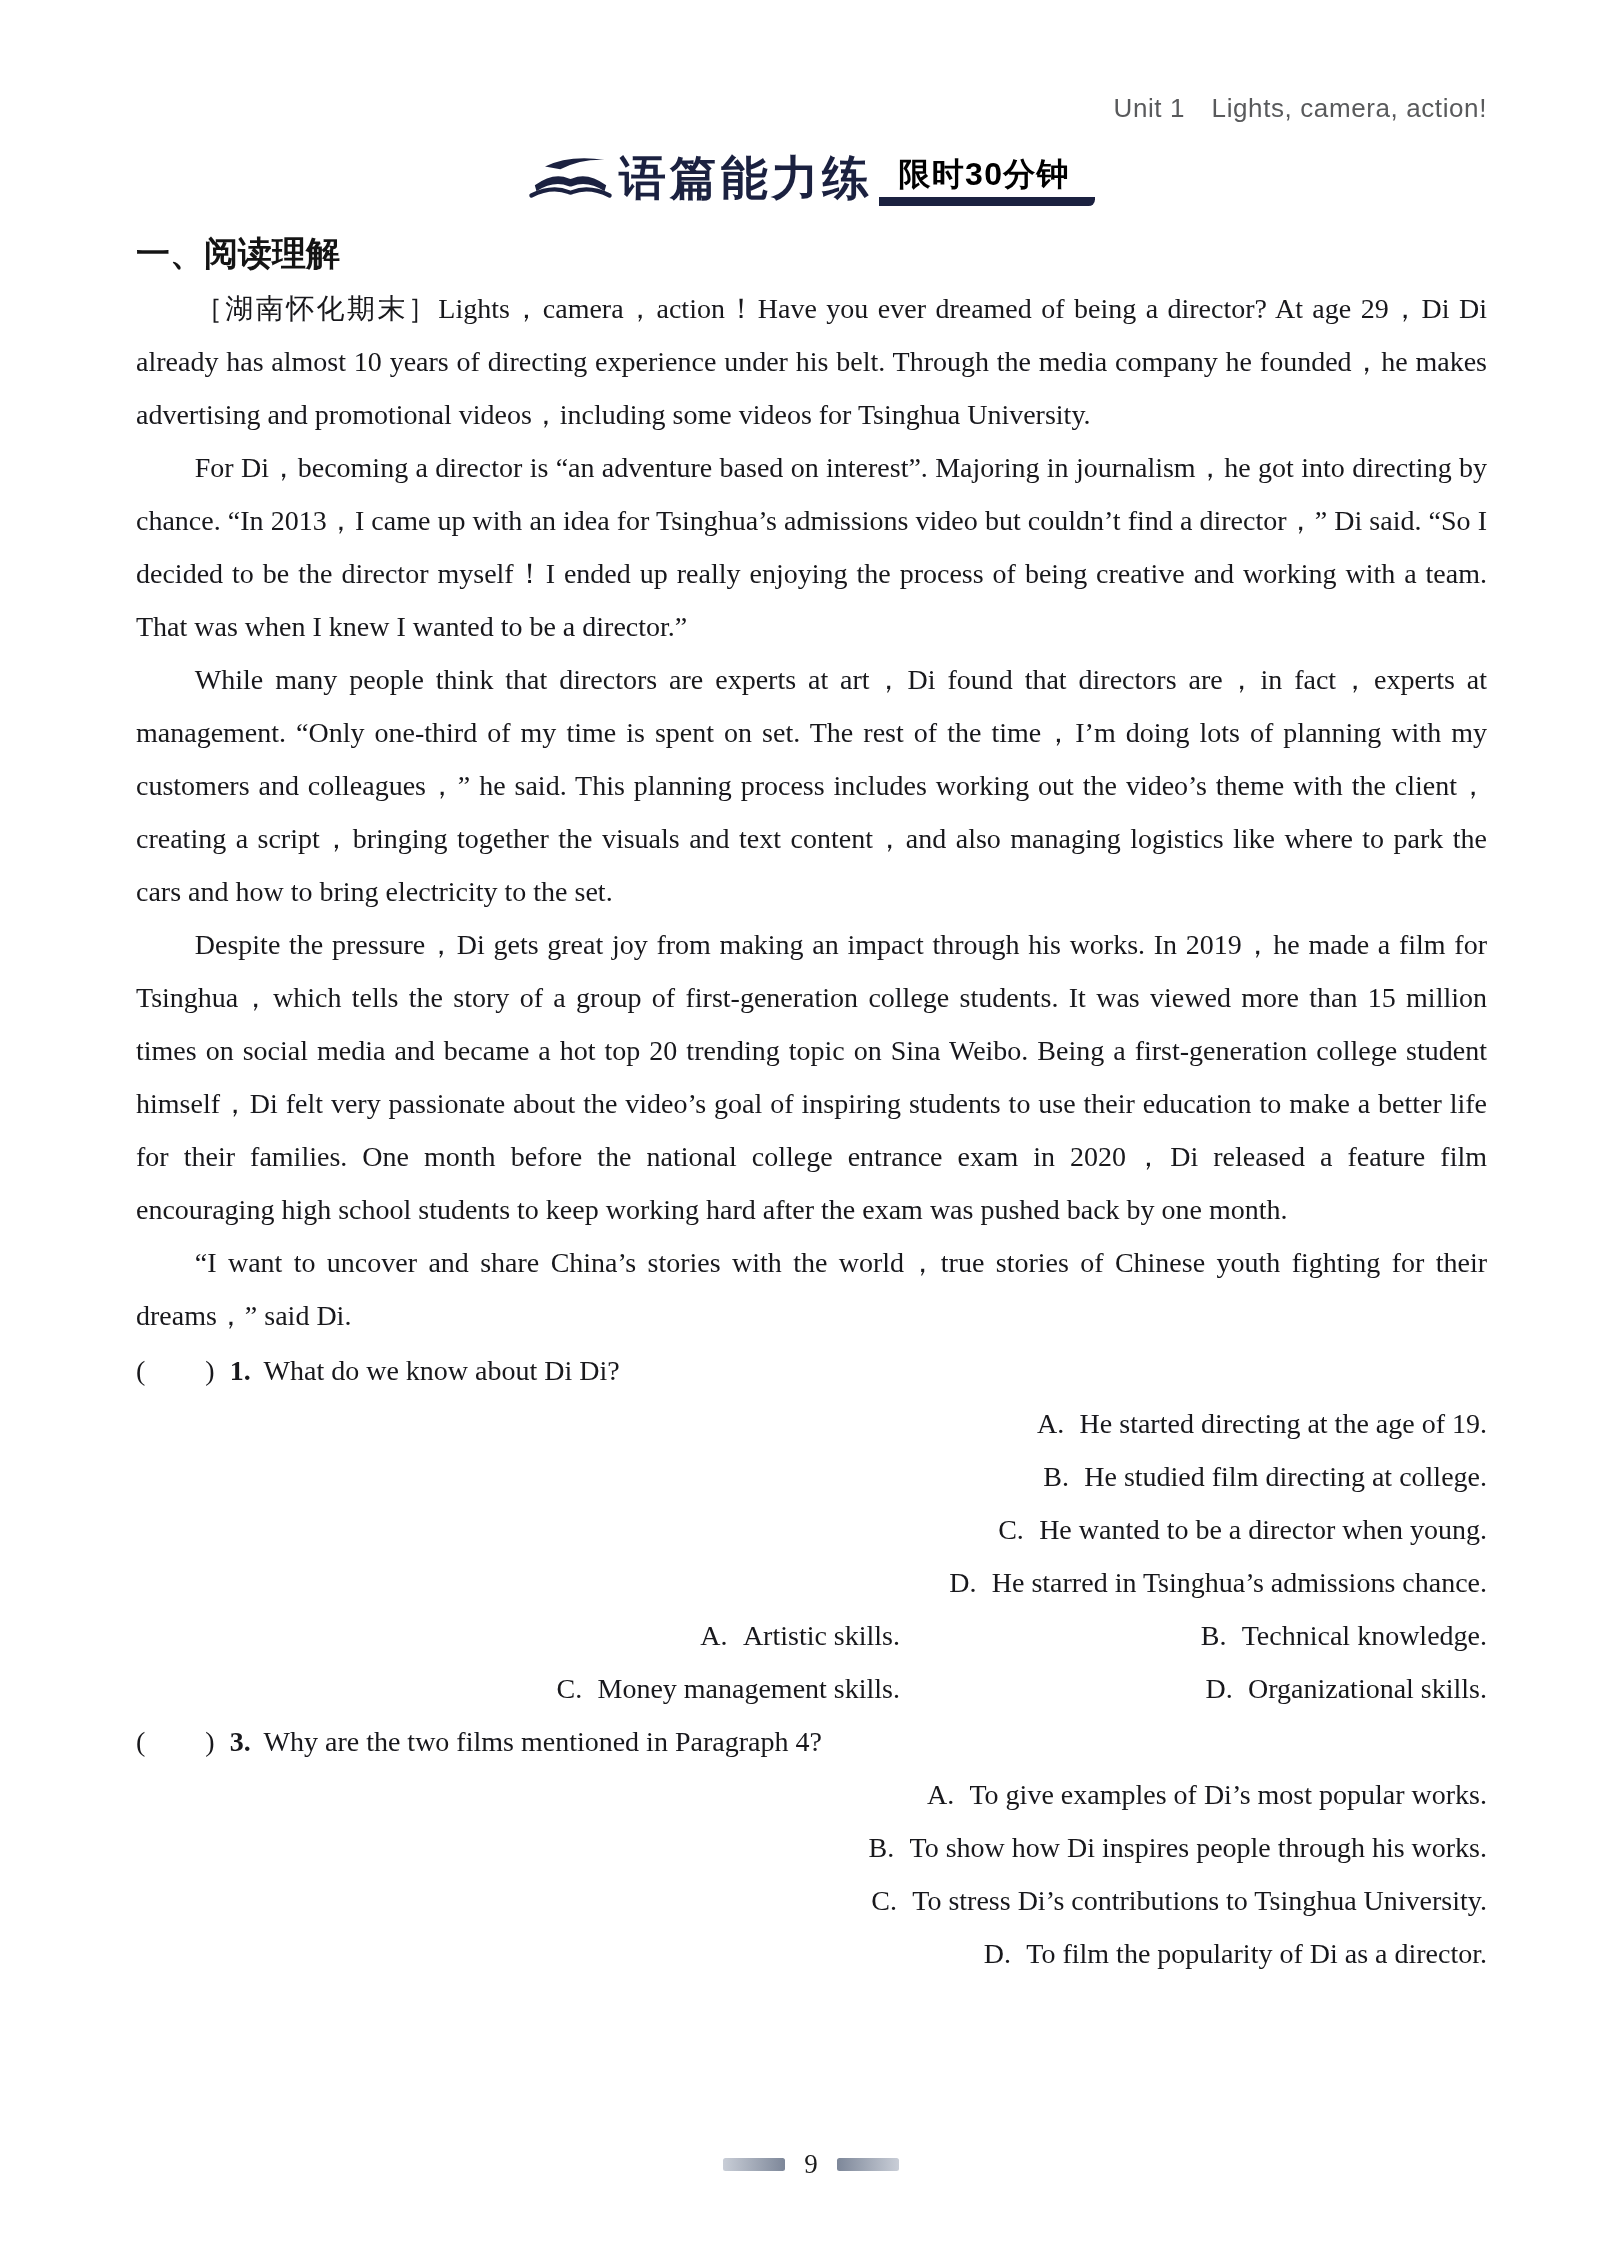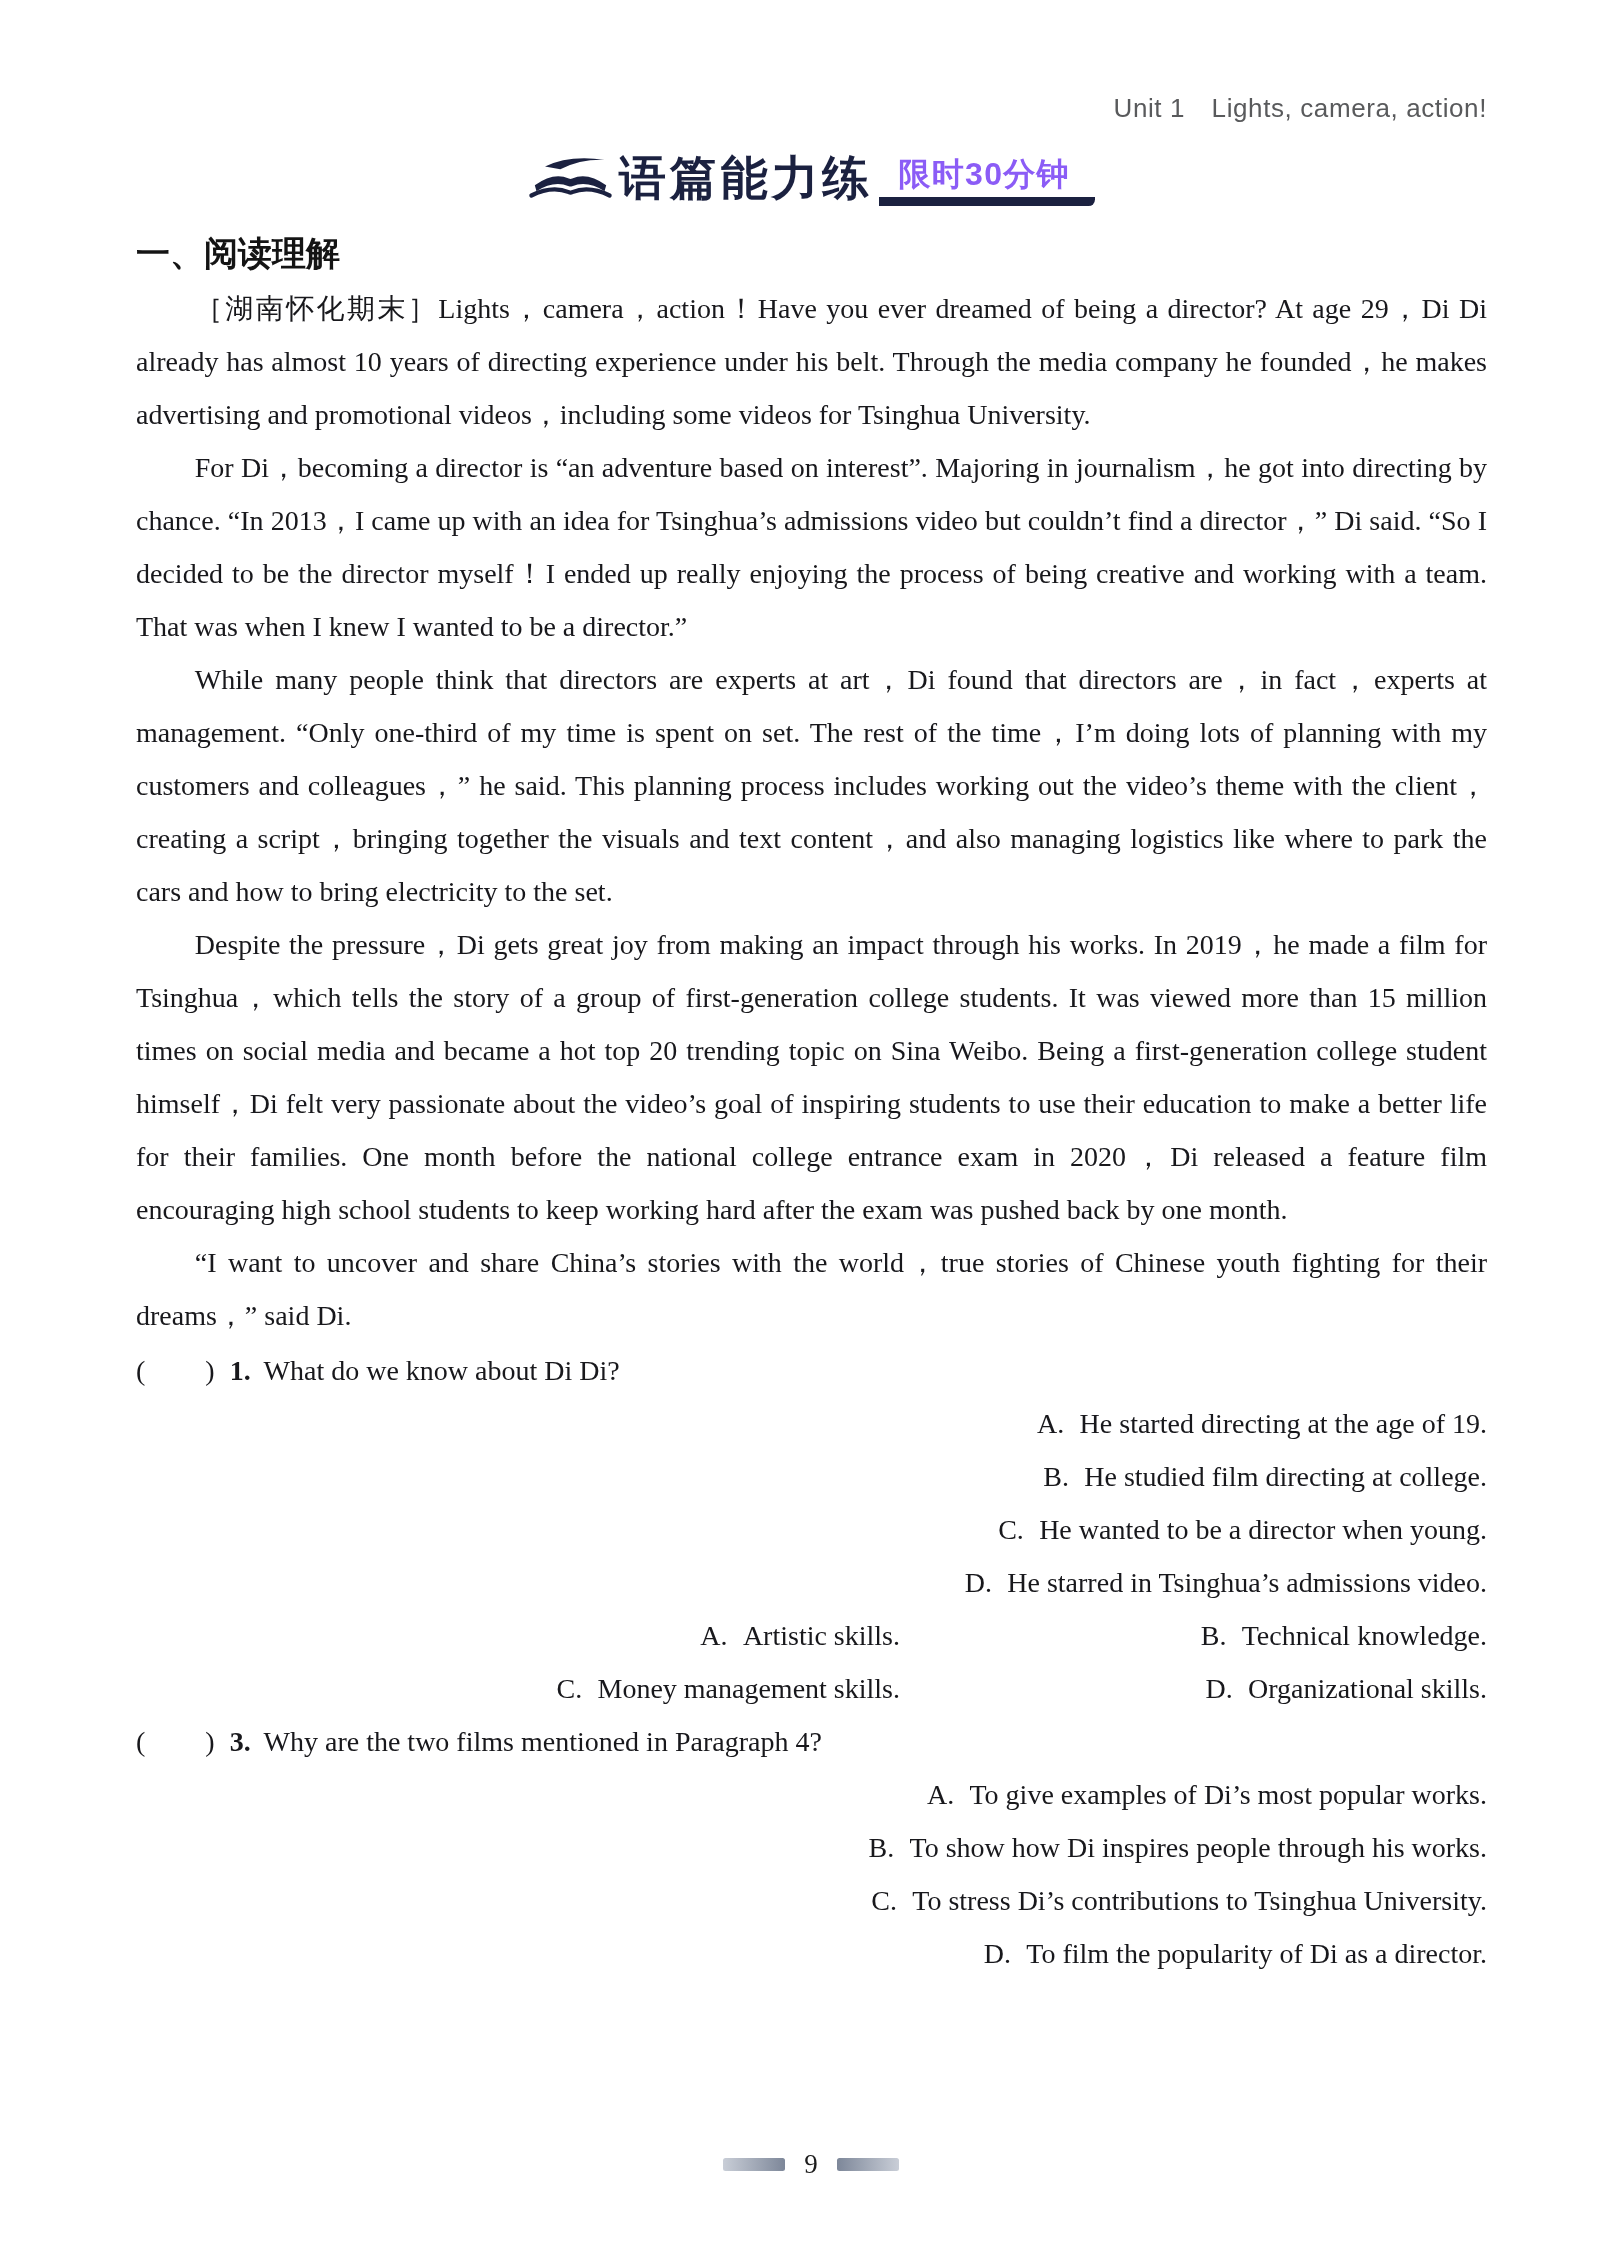--- a/index.html
+++ b/index.html
@@ -45,21 +45,21 @@
     align-items: flex-end;
     border-bottom: 9.5px solid #1b2140;
     padding: 0 25.5px 7.6px 19px;
     margin-left: 6.4px;
     border-radius: 0 0 6.4px 0;
   }
   .banner-time {
     font-family: "Liberation Sans", "DejaVu Sans", sans-serif;
     font-weight: 700;
     font-size: 32px;
-    color: #8b5cf6;
+    color: #000000;
     line-height: 1;
     letter-spacing: 1.3px;
   }
   .section-title {
     font-family: "Liberation Sans", "DejaVu Sans", sans-serif;
     font-weight: 700;
     font-size: 34px;
     color: #141414;
     margin-top: 27px;
     line-height: 1.2;
@@ -126,21 +126,21 @@
   </div>
 
   <div class="questions">
 
     <div class="question">
       <div class="q-line"><span class="q-paren">(　　)</span><span class="q-num">1.</span><span class="q-stem">What do we know about Di Di?</span></div>
       <div class="q-options">
         <div class="option"><span class="opt-label">A.</span><span class="opt-text">He started directing at the age of 19.</span></div>
         <div class="option"><span class="opt-label">B.</span><span class="opt-text">He studied film directing at college.</span></div>
         <div class="option"><span class="opt-label">C.</span><span class="opt-text">He wanted to be a director when young.</span></div>
-        <div class="option"><span class="opt-label">D.</span><span class="opt-text">He starred in Tsinghua’s admissions video.</span></div>
+        <div class="option"><span class="opt-label">D.</span><span class="opt-text">He starred in Tsinghua’s admissions chance.</span></div>
       </div>
     </div>
 
     <div class="question">
       <div class="q-options two-col">
         <div class="option"><span class="opt-label">A.</span><span class="opt-text">Artistic skills.</span></div>
         <div class="option"><span class="opt-label">B.</span><span class="opt-text">Technical knowledge.</span></div>
         <div class="option"><span class="opt-label">C.</span><span class="opt-text">Money management skills.</span></div>
         <div class="option"><span class="opt-label">D.</span><span class="opt-text">Organizational skills.</span></div>
       </div>

